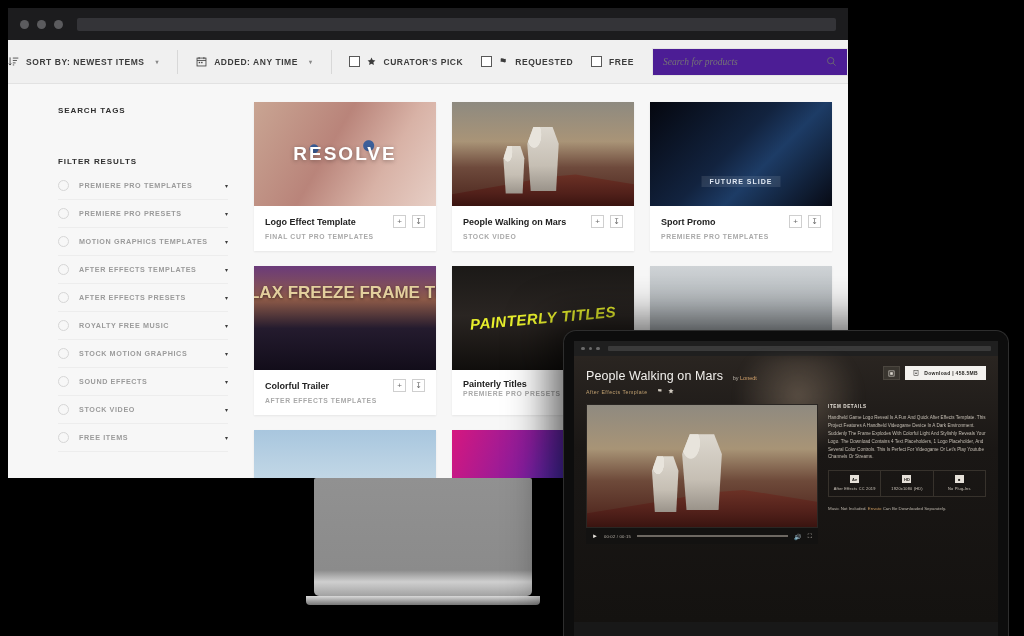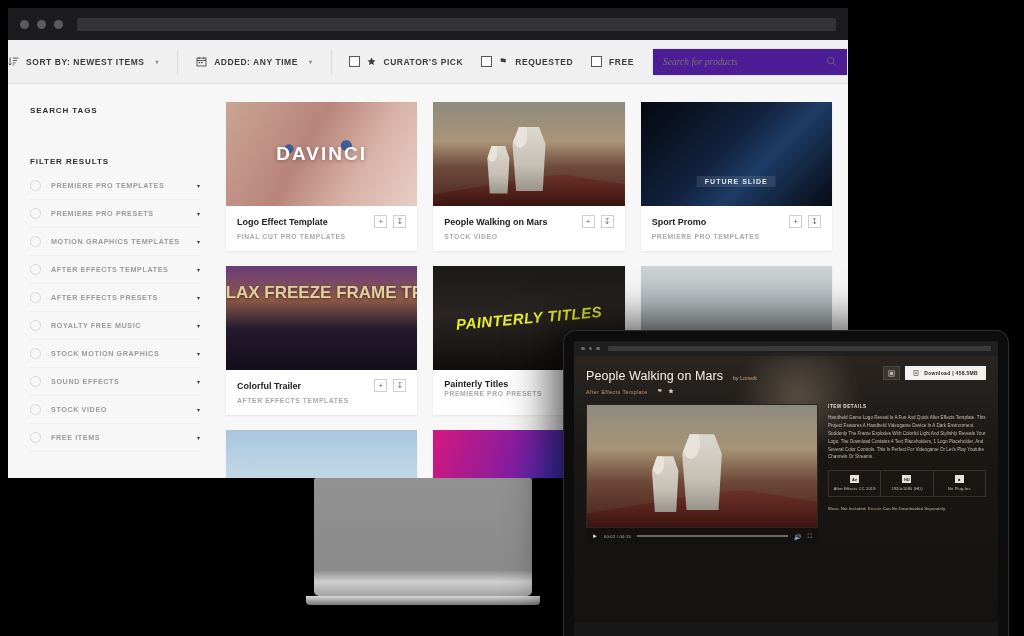--- a/index.html
+++ b/index.html
@@ -53,21 +53,21 @@
   }
   .searchbox input {
     border: 0; outline: 0; flex: 1; font-size: 9.5px;
     font-family: "Liberation Serif", serif; font-style: italic; color: #9a9a9a;
     background: transparent;
   }
 
   
   .body-cols { display: flex; height: 394px; background: #f7f7f7; }
 
-  .sidebar { width: 210px; padding: 22px 18px 0 22px; background: #f7f7f7; }
+  .sidebar { width: 210px; padding: 22px 18px 0 22px; background: #f7f7f7; margin-left: 28px; }
   .side-h {
     font-size: 8px; font-weight: bold; letter-spacing: .9px;
     color: #2f2f2f; text-transform: uppercase; margin-bottom: 8px;
   }
   .side-h.second { margin-top: 42px; margin-bottom: 6px; }
   .filter-row {
     display: flex; align-items: center; gap: 10px;
     height: 28px; border-bottom: 1px solid #ededed;
   }
   .radio {
@@ -394,21 +394,21 @@
           <span class="filter-label">FREE ITEMS</span>
           <span class="filter-caret">▾</span>
         </div>
       </aside>
 
       <main class="grid-wrap">
         <div class="grid">
 
           <article class="card">
             <div class="thumb art-trends">
-              <div class="thumb-txt">DAVINCI</div>
+              <div class="thumb-txt">RESOLVE</div>
             </div>
             <div class="card-info">
               <div class="card-top">
                 <span class="card-title">Logo Effect Template</span>
                 <span class="card-acts">
                   <span class="act-btn">+</span>
                   <span class="act-btn">↧</span>
                 </span>
               </div>
               <div class="card-sub">FINAL CUT PRO TEMPLATES</div>

